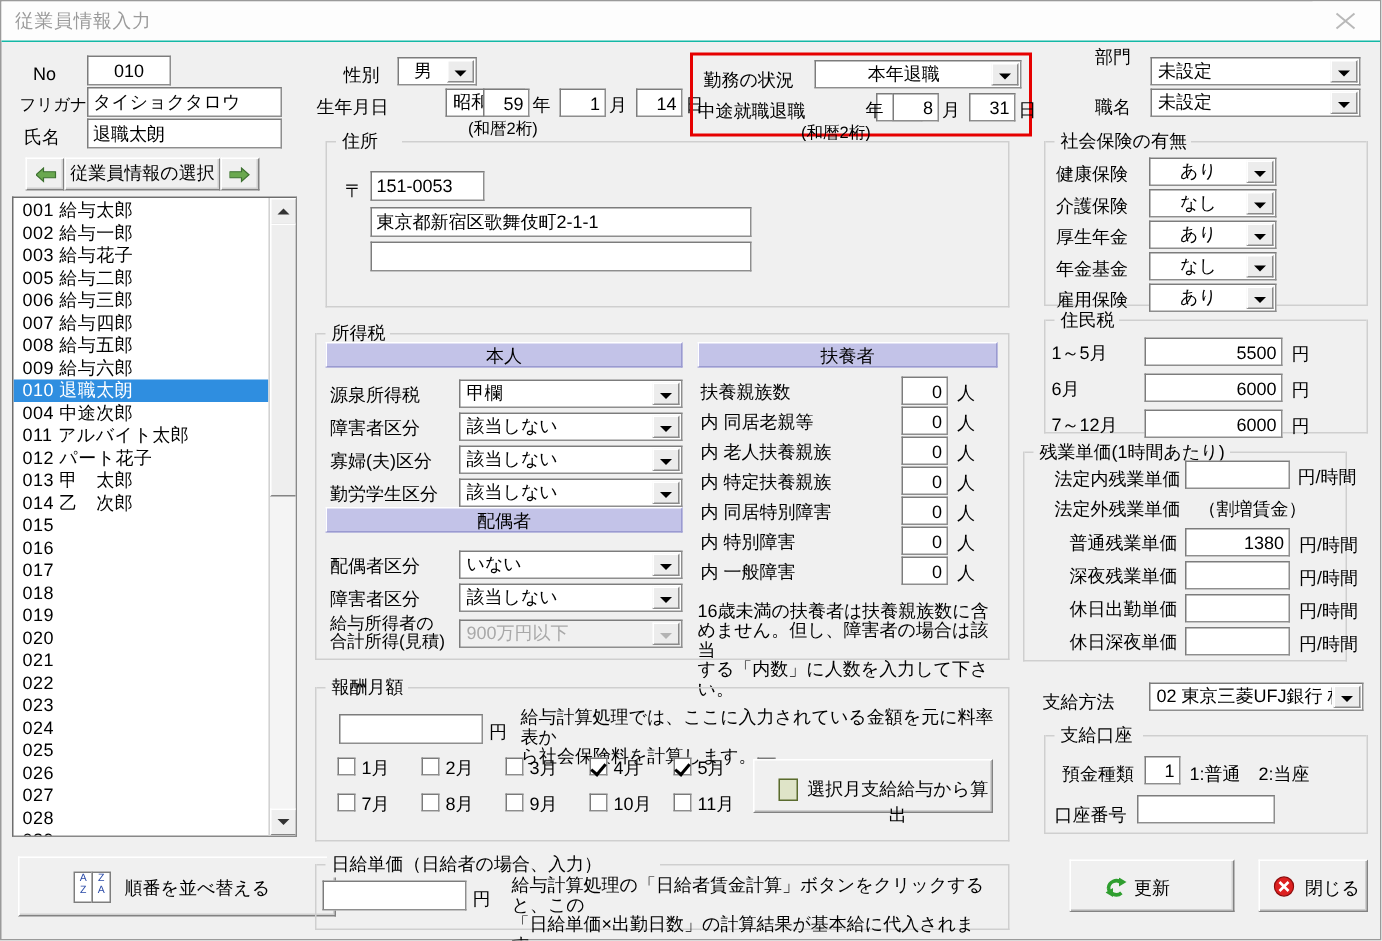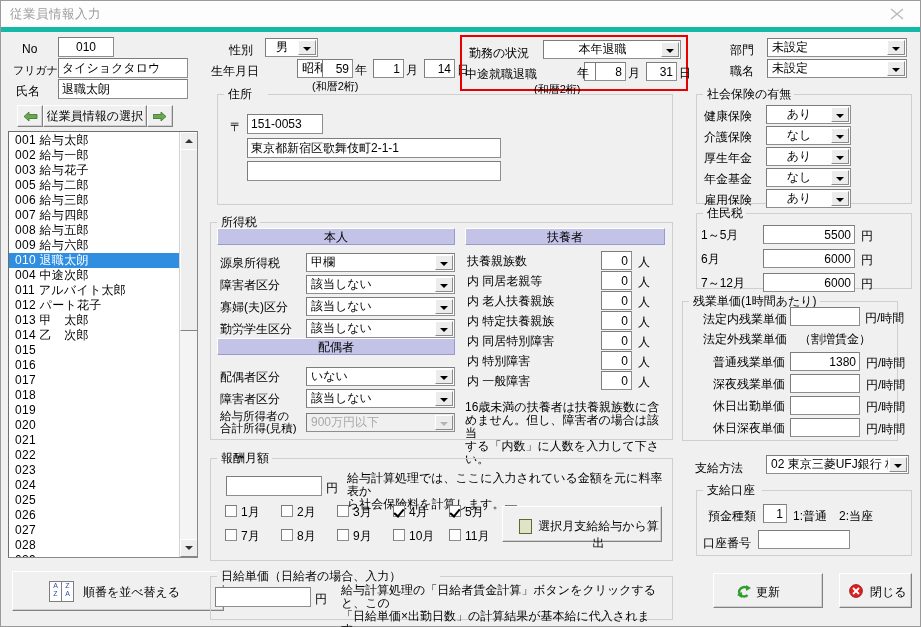--- a/index.html
+++ b/index.html
@@ -7,21 +7,21 @@
     width:921px;height:627px;
     background:#f0f0f0;
     font-family:"Liberation Sans","DejaVu Sans",sans-serif;
     font-size:12px;color:#000;
     overflow:hidden;
     -webkit-font-smoothing:none;
   }
   #app{position:relative;width:921px;height:627px;box-sizing:border-box;border:1px solid #9a9a9a;background:#f0f0f0;}
 
   
-  .titlebar{position:absolute;left:0;top:0;width:919px;height:26px;background:#fdfdfd;border-bottom:5px solid #14b8a6;}
+  .titlebar{position:absolute;left:0;top:0;width:919px;height:26px;background:#fdfdfd;border-bottom:1px solid #14b8a6;}
   .titlebar .ttl{position:absolute;left:9px;top:5px;font-size:12.5px;color:#9b9b9b;letter-spacing:.5px;}
   .closebtn{position:absolute;right:0;top:0;width:45px;height:25px;background:#fdfdfd;}
   .closebtn svg{position:absolute;left:15px;top:7px;}
 
   
   .lbl{position:absolute;white-space:nowrap;font-size:12px;line-height:14px;}
   .tf{position:absolute;box-sizing:border-box;background:#fff;border:1px solid #8e8e8e;
       border-top-color:#7c7c7c;border-left-color:#7c7c7c;font-size:12px;
       padding:1px 3px 0 3px;line-height:16px;overflow:hidden;white-space:nowrap;}
   .tf.r{text-align:right;}
@@ -212,21 +212,21 @@
   <div class="gb" style="left:216px;top:93px;width:456px;height:111px;">
     <span class="gbline-l"></span>
       <span class="gbline-r" style="width:404px;"></span>
     <span class="gbl">住所</span>
   </div>
   <div class="lbl" style="left:229px;top:119px;">〒</div>
   <div class="tf" style="left:246px;top:113px;width:76px;height:20px;">151-0053</div>
   <div class="tf" style="left:246px;top:137px;width:254px;height:20px;">東京都新宿区歌舞伎町2-1-1</div>
   <div class="tf" style="left:246px;top:160px;width:254px;height:20px;"></div>
 
-  <div class="lbl" style="left:729px;top:42px;">部門</div>
+  <div class="lbl" style="left:729px;top:30px;">部門</div>
   <div class="cb" style="left:766px;top:37px;width:140px;height:19px;">
     <span class="cbt">未設定</span>
     <span class="arw"></span>
   </div>
   <div class="lbl" style="left:729px;top:63px;">職名</div>
   <div class="cb" style="left:766px;top:58px;width:140px;height:19px;">
     <span class="cbt">未設定</span>
     <span class="arw"></span>
   </div>
 

